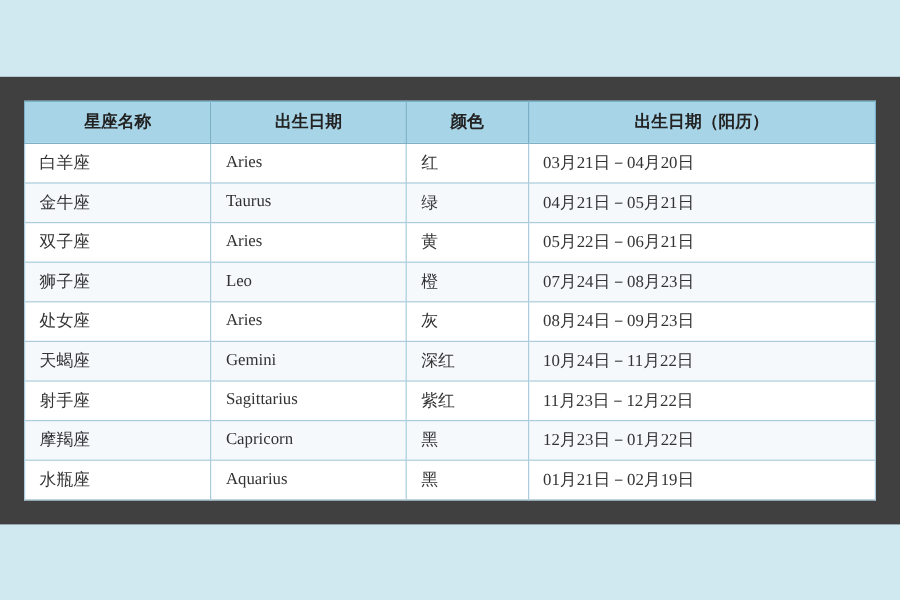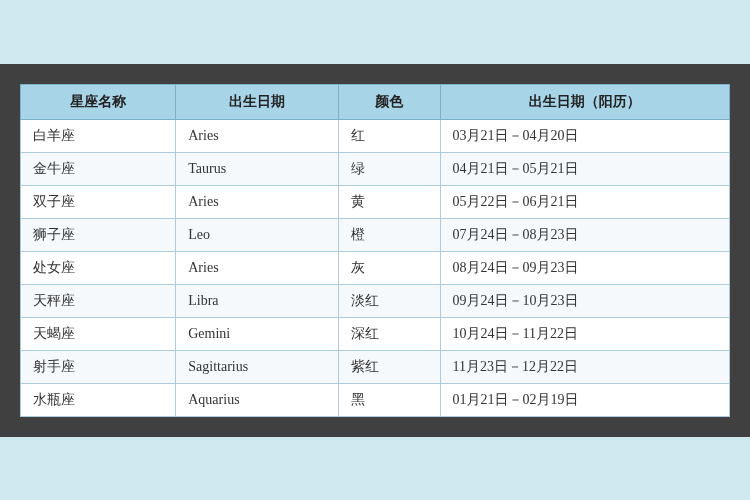--- a/index.html
+++ b/index.html
@@ -89,38 +89,38 @@
           <td>橙</td>
           <td>07月24日－08月23日</td>
         </tr>
         <tr>
           <td>处女座</td>
           <td>Aries</td>
           <td>灰</td>
           <td>08月24日－09月23日</td>
         </tr>
         <tr>
-          <td>天秤座</td>
-          <td>Libra</td>
-          <td>淡红</td>
-          <td>09月24日－10月23日</td>
-        </tr>
-        <tr>
           <td>天蝎座</td>
           <td>Gemini</td>
           <td>深红</td>
           <td>10月24日－11月22日</td>
         </tr>
         <tr>
           <td>射手座</td>
           <td>Sagittarius</td>
           <td>紫红</td>
           <td>11月23日－12月22日</td>
         </tr>
         <tr>
+          <td>摩羯座</td>
+          <td>Capricorn</td>
+          <td>黑</td>
+          <td>12月23日－01月22日</td>
+        </tr>
+        <tr>
           <td>水瓶座</td>
           <td>Aquarius</td>
           <td>黑</td>
           <td>01月21日－02月19日</td>
         </tr>
       </tbody>
   </table>
 </div>
 
 </body></html>

